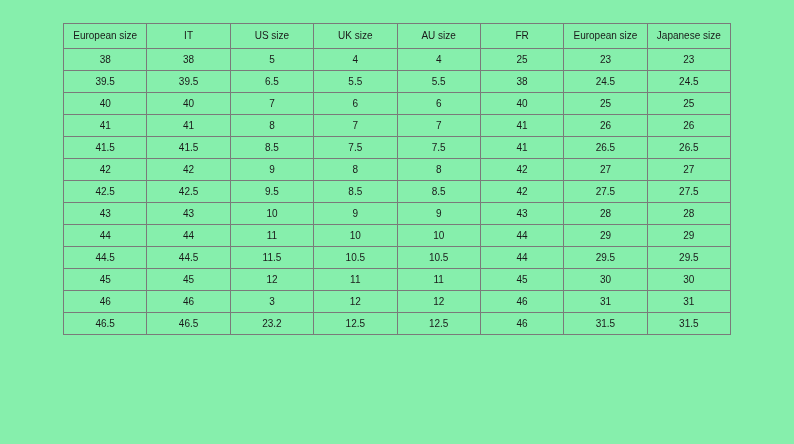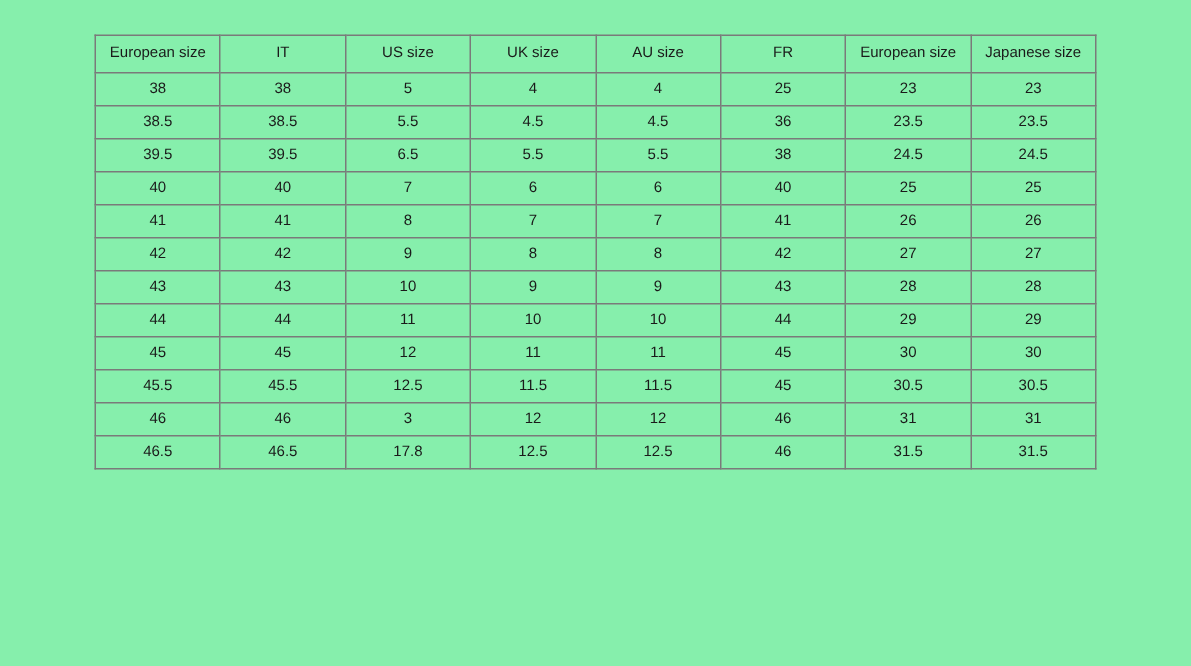--- a/index.html
+++ b/index.html
@@ -73,30 +73,20 @@
             <td>38</td>
             <td>38</td>
             <td>5</td>
             <td>4</td>
             <td>4</td>
             <td>25</td>
             <td>23</td>
             <td>23</td>
           </tr>
           <tr>
-            <td>38.5</td>
-            <td>38.5</td>
-            <td>5.5</td>
-            <td>4.5</td>
-            <td>4.5</td>
-            <td>36</td>
-            <td>23.5</td>
-            <td>23.5</td>
-          </tr>
-          <tr>
             <td>39.5</td>
             <td>39.5</td>
             <td>6.5</td>
             <td>5.5</td>
             <td>5.5</td>
             <td>38</td>
             <td>24.5</td>
             <td>24.5</td>
           </tr>
           <tr>
@@ -113,28 +103,48 @@
             <td>41</td>
             <td>41</td>
             <td>8</td>
             <td>7</td>
             <td>7</td>
             <td>41</td>
             <td>26</td>
             <td>26</td>
           </tr>
           <tr>
+            <td>41.5</td>
+            <td>41.5</td>
+            <td>8.5</td>
+            <td>7.5</td>
+            <td>7.5</td>
+            <td>41</td>
+            <td>26.5</td>
+            <td>26.5</td>
+          </tr>
+          <tr>
             <td>42</td>
             <td>42</td>
             <td>9</td>
             <td>8</td>
             <td>8</td>
             <td>42</td>
             <td>27</td>
             <td>27</td>
+          </tr>
+          <tr>
+            <td>42.5</td>
+            <td>42.5</td>
+            <td>9.5</td>
+            <td>8.5</td>
+            <td>8.5</td>
+            <td>42</td>
+            <td>27.5</td>
+            <td>27.5</td>
           </tr>
           <tr>
             <td>43</td>
             <td>43</td>
             <td>10</td>
             <td>9</td>
             <td>9</td>
             <td>43</td>
             <td>28</td>
             <td>28</td>
@@ -143,53 +153,53 @@
             <td>44</td>
             <td>44</td>
             <td>11</td>
             <td>10</td>
             <td>10</td>
             <td>44</td>
             <td>29</td>
             <td>29</td>
           </tr>
           <tr>
+            <td>44.5</td>
+            <td>44.5</td>
+            <td>11.5</td>
+            <td>10.5</td>
+            <td>10.5</td>
+            <td>44</td>
+            <td>29.5</td>
+            <td>29.5</td>
+          </tr>
+          <tr>
             <td>45</td>
             <td>45</td>
             <td>12</td>
             <td>11</td>
             <td>11</td>
             <td>45</td>
             <td>30</td>
             <td>30</td>
           </tr>
           <tr>
-            <td>45.5</td>
-            <td>45.5</td>
-            <td>12.5</td>
-            <td>11.5</td>
-            <td>11.5</td>
-            <td>45</td>
-            <td>30.5</td>
-            <td>30.5</td>
-          </tr>
-          <tr>
             <td>46</td>
             <td>46</td>
             <td>3</td>
             <td>12</td>
             <td>12</td>
             <td>46</td>
             <td>31</td>
             <td>31</td>
           </tr>
           <tr>
             <td>46.5</td>
             <td>46.5</td>
-            <td>17.8</td>
+            <td>23.2</td>
             <td>12.5</td>
             <td>12.5</td>
             <td>46</td>
             <td>31.5</td>
             <td>31.5</td>
           </tr>
         </tbody>
     </table>
   </div>
 </div>

